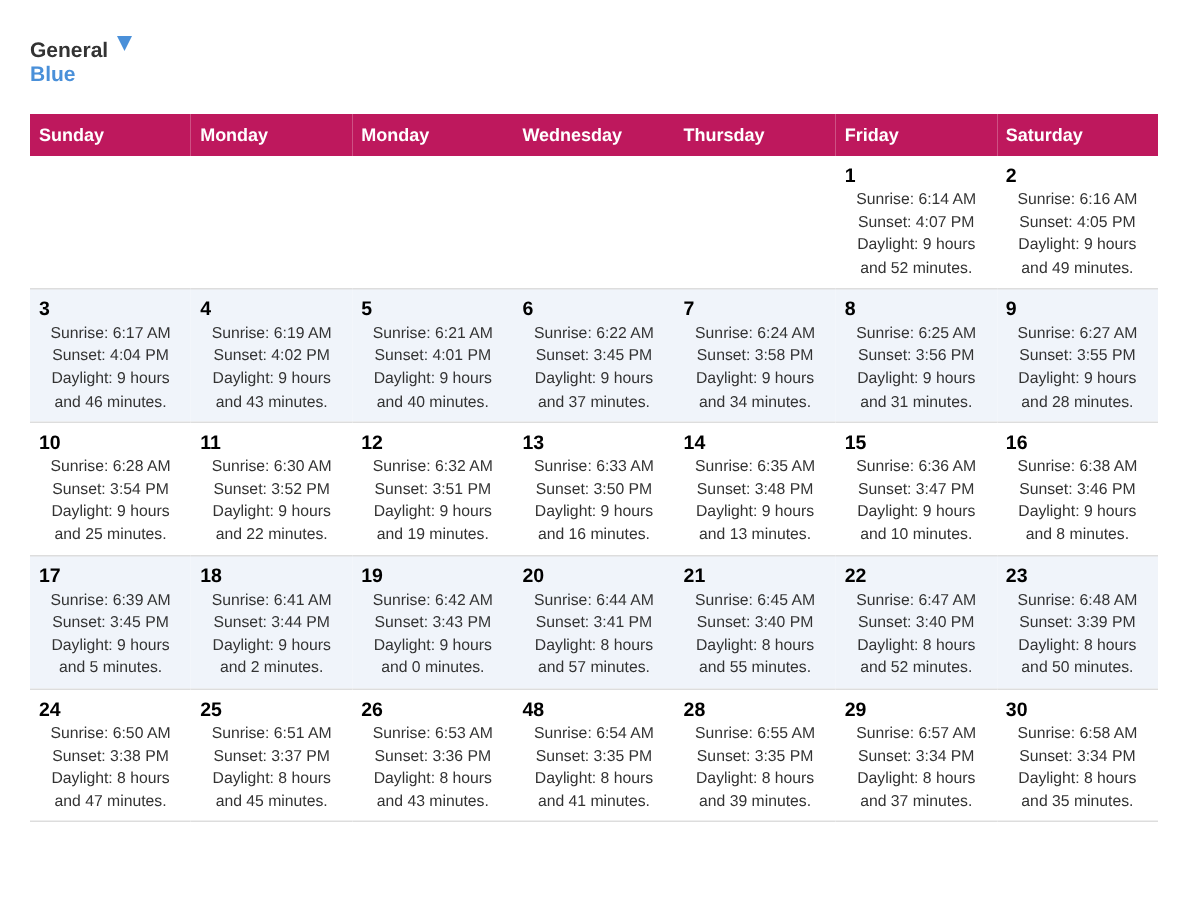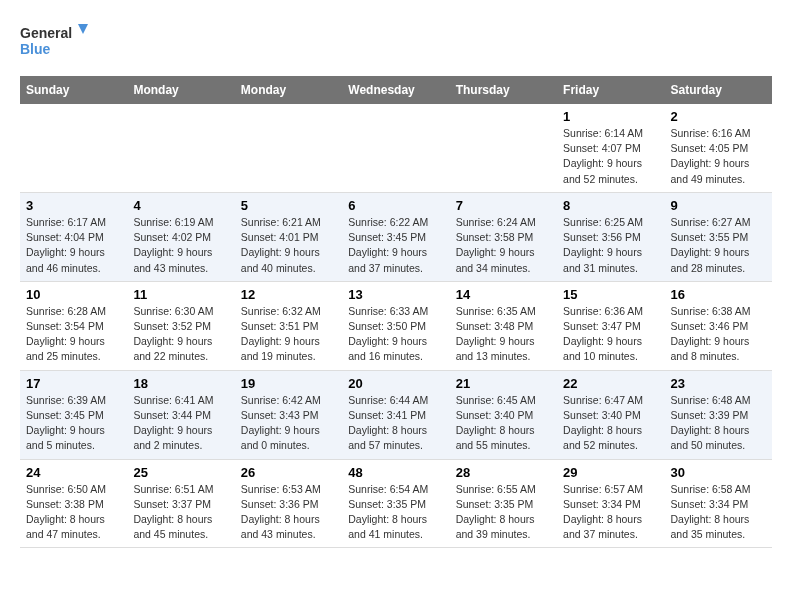--- a/index.html
+++ b/index.html
@@ -32,21 +32,21 @@
     .location {
       font-size: 14px;
       color: #555;
     }
     table {
       width: 100%;
       border-collapse: collapse;
       font-size: 11px;
     }
     thead tr {
-      background-color: #737373;
+      background-color: #be185d;
       color: #fff;
     }
     thead th {
       padding: 7px 6px;
       text-align: left;
       font-size: 12px;
       font-weight: bold;
     }
     tbody tr {
       border-bottom: 1px solid #ddd;
@@ -65,20 +65,21 @@
     .day-number {
       font-weight: bold;
       font-size: 13px;
       display: block;
       margin-bottom: 2px;
     }
     .day-info {
       color: #333;
       font-size: 10.5px;
       line-height: 1.45;
+      text-align: center;
     }
     .empty-cell {
       background: #fff;
     }
   </style>
 </head>
 <body>
 
 <div class="header">
   <div class="logo">

